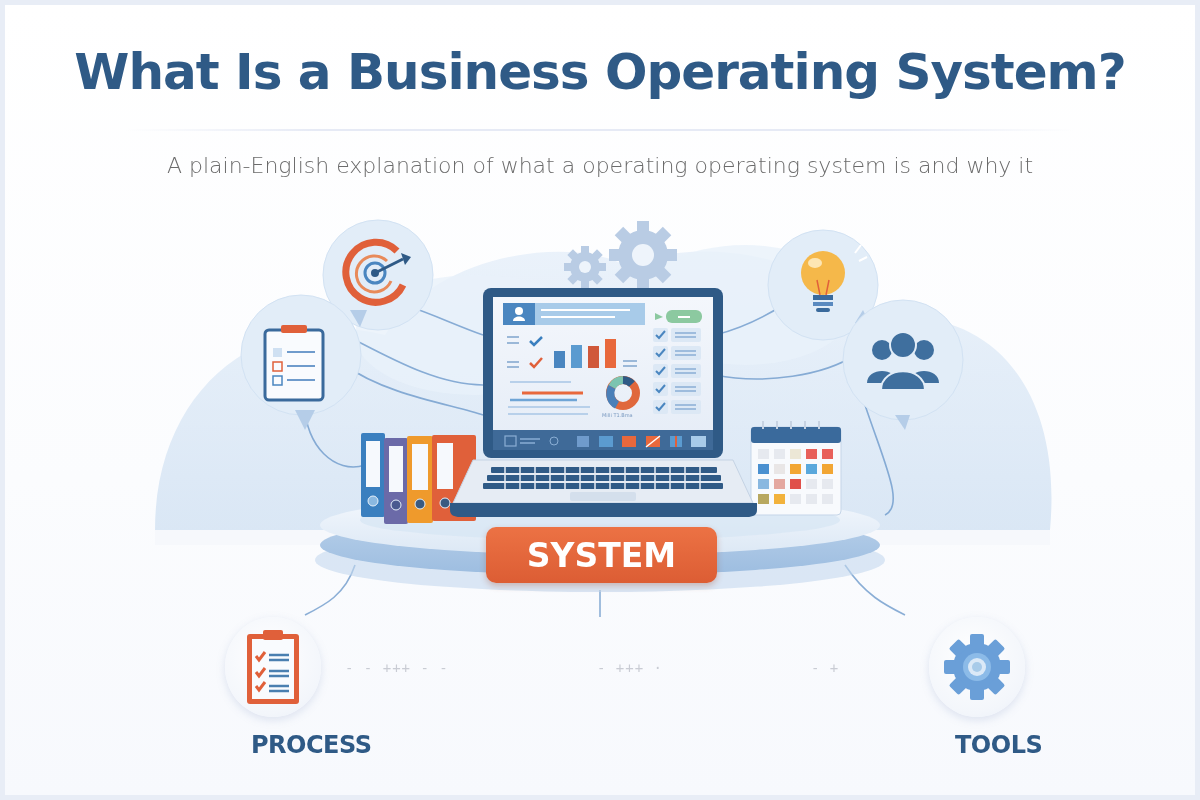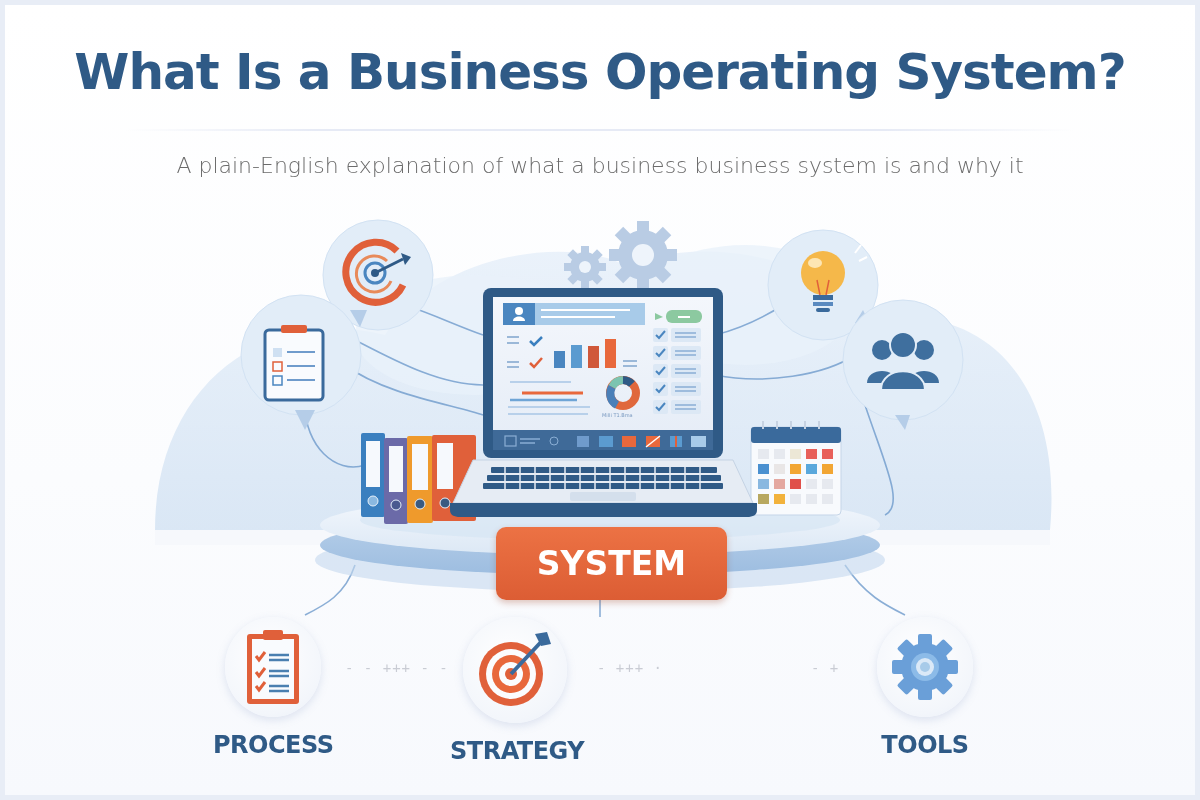--- a/index.html
+++ b/index.html
@@ -24,52 +24,51 @@
   .title-rule {
     position: absolute; left: 120px; right: 120px; top: 124px; height: 2px;
     background: linear-gradient(90deg, rgba(225,230,245,0) 0%, #e6eaf5 20%, #e6eaf5 80%, rgba(225,230,245,0) 100%);
   }
   .subtitle {
     position: absolute; left: 0; right: 0; top: 148px; text-align: center;
     color: #6b6b6b; font-family: "DejaVu Sans", sans-serif; font-size: 22px; font-weight: 300;
   }
   .scene { position: absolute; left: 0; top: 0; width: 1190px; height: 790px; }
   .system-badge {
-    position: absolute; left: 481px; top: 522px; width: 231px; height: 73px;
+    position: absolute; left: 481px; top: 522px; width: 231px; height: 56px;
     background: linear-gradient(180deg, #ec7244 0%, #dc5d34 100%);
     border-radius: 10px; color: #fff; font-weight: bold; font-size: 33px;
     font-family: "DejaVu Sans", sans-serif;
     display: flex; align-items: center; justify-content: center;
     box-shadow: 0 3px 6px rgba(160,70,40,0.3);
-    margin-left: 10px;
   }
   .pillar { position: absolute; top: 612px; width: 120px; text-align: center; }
   .pillar .icon-circle {
     width: 96px; height: 100px; margin: 0 auto; border-radius: 50%;
     background: radial-gradient(circle at 45% 40%, #ffffff 0%, #f3f6fb 70%, #e7edf7 100%);
     box-shadow: 0 3px 8px rgba(140,160,200,0.25);
     display: flex; align-items: center; justify-content: center;
   }
   .pillar .label {
     margin-top: 14px; color: #2f5a86; font-weight: bold; font-size: 24px;
-    font-family: "DejaVu Sans", sans-serif; letter-spacing: -0.5px;
+    font-family: "DejaVu Sans", sans-serif; letter-spacing: -0.5px; margin-left: 38px;
   }
   .connector {
     position: absolute; top: 655px; color: #c9ccd4; font-size: 14px; letter-spacing: 1px;
     font-family: "DejaVu Sans Mono", monospace;
   }
 </style>
 </head>
 <body>
 
 <div class="card">
 
   <div class="title">What Is a Business Operating System?</div>
   <div class="title-rule"></div>
-  <div class="subtitle">A plain-English explanation of what a business business system is and why it</div>
+  <div class="subtitle">A plain-English explanation of what a operating operating system is and why it</div>
 
   <svg class="scene" viewBox="0 0 1190 790" width="1190" height="790">
     <defs>
       <linearGradient id="cloudGrad" x1="0" y1="0" x2="0" y2="1">
         <stop offset="0" stop-color="#e4eef9"></stop>
         <stop offset="1" stop-color="#cfe0f2"></stop>
       </linearGradient>
       <linearGradient id="platTop" x1="0" y1="0" x2="0" y2="1">
         <stop offset="0" stop-color="#f4f8fd"></stop>
         <stop offset="1" stop-color="#dce8f5"></stop>
@@ -369,41 +368,27 @@
         <path d="M11 58 L14 62 L20 54" stroke="#e0603a" stroke-width="3" fill="none"></path>
         <line x1="24" y1="58" x2="44" y2="58" stroke="#4a7fb0" stroke-width="2.5"></line>
           <line x1="24" y1="63" x2="44" y2="63" stroke="#4a7fb0" stroke-width="2.5"></line>
       </svg>
     </div>
     <div class="label">PROCESS</div>
   </div>
 
   <div class="connector" style="left:340px;">- - +++ - -</div>
 
-  <div class="pillar" style="left:445px; width:130px;">
-    <div class="icon-circle" style="width:104px;height:106px;">
-      <svg width="80" height="80" viewBox="0 0 80 80">
-        <circle cx="36" cy="44" r="32" fill="#e0603a"></circle>
-        <circle cx="36" cy="44" r="25" fill="#fbfcfe"></circle>
-        <circle cx="36" cy="44" r="19" fill="#e8683c"></circle>
-        <circle cx="36" cy="44" r="12" fill="#fbfcfe"></circle>
-        <circle cx="36" cy="44" r="6" fill="#e0603a"></circle>
-        <line x1="36" y1="44" x2="66" y2="12" stroke="#3a6a9c" stroke-width="4"></line>
-        <path d="M60 4 L72 2 L76 14 L66 16 Z" fill="#3a6a9c"></path>
-      </svg>
-    </div>
-    <div class="label">STRATEGY</div>
-  </div>
 
   <div class="connector" style="left:592px;">- +++ ·</div>
 
 
   <div class="connector" style="left:806px;">- +</div>
 
-  <div class="pillar" style="left:860px;">
+  <div class="pillar" style="left:912px;">
     <div class="icon-circle">
       <svg width="70" height="70" viewBox="-35 -35 70 70">
         <g fill="#6a9fd8">
           <circle r="24"></circle>
           <rect x="-7" y="-33" width="14" height="12" rx="2"></rect>
           <rect x="-7" y="21" width="14" height="12" rx="2"></rect>
           <rect x="-33" y="-7" width="12" height="14" rx="2"></rect>
           <rect x="21" y="-7" width="12" height="14" rx="2"></rect>
           <g transform="rotate(45)">
             <rect x="-7" y="-33" width="14" height="12" rx="2"></rect>

